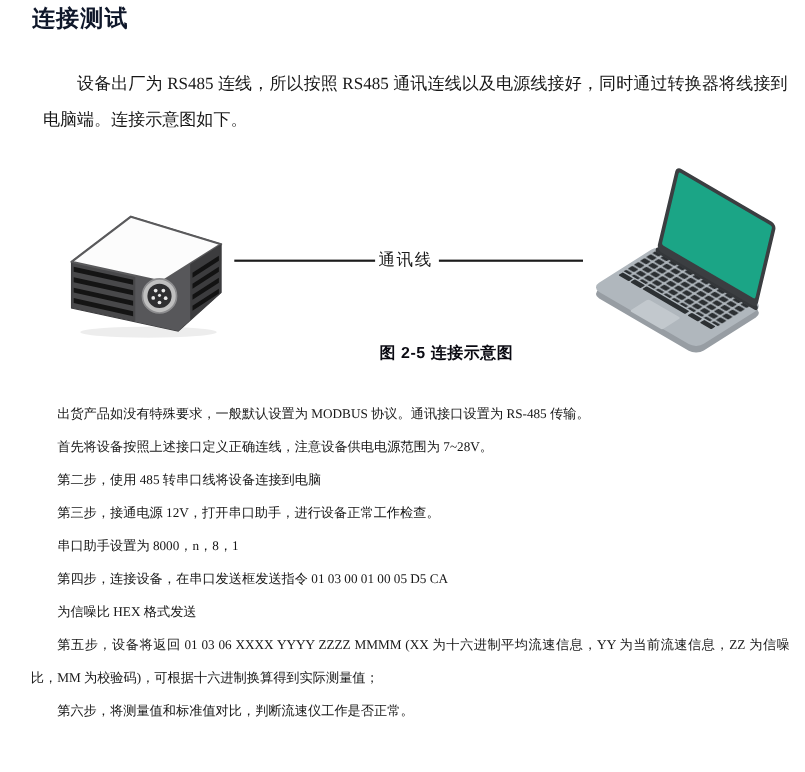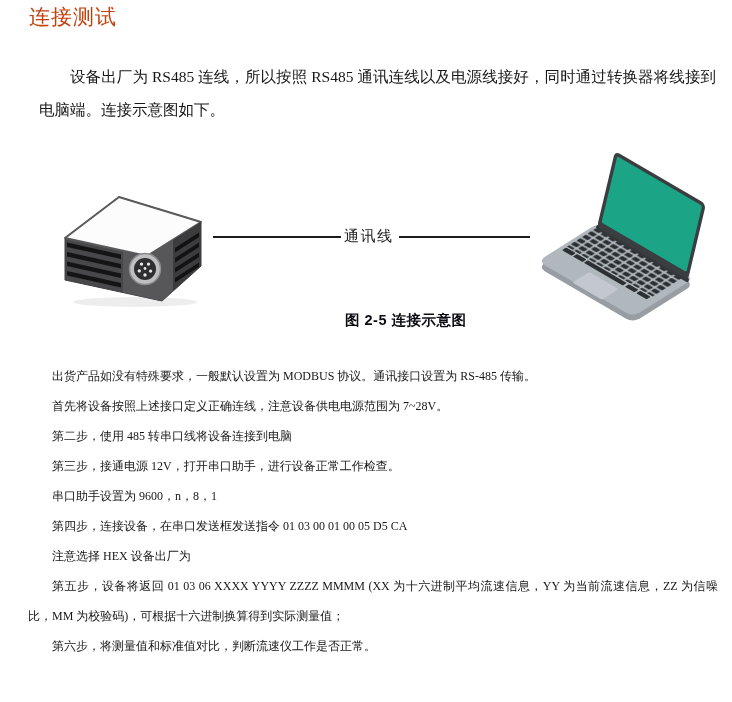--- a/index.html
+++ b/index.html
@@ -3,21 +3,21 @@
 <meta charset="utf-8">
 <style>
   html,body{margin:0;padding:0;background:#ffffff;}
   .page{
     position:relative;width:732px;height:702px;background:#fff;overflow:hidden;
     font-family:"Liberation Serif","DejaVu Serif",serif;color:#161616;
   }
   .doc-title{
     position:absolute;left:29px;top:3px;margin:0;
     font-family:"Liberation Sans","DejaVu Sans",sans-serif;
-    font-weight:normal;font-size:21px;color:#c2410c;letter-spacing:1px;
+    font-weight:bold;font-size:21px;color:#0f172a;letter-spacing:1px;
   }
   .intro{
     position:absolute;left:39px;right:16px;top:60px;margin:0;
     font-size:15.5px;line-height:33px;text-indent:2em;text-align:justify;
   }
   .figure-area{position:absolute;left:0;top:138px;width:664px;height:200px;}
   .device-svg{position:absolute;left:63px;top:54px;}
   .laptop-svg{position:absolute;left:530px;top:6px;}
   .comm-line{position:absolute;top:98px;height:2px;background:#1c1c1c;}
   .comm-line.left{left:213px;width:128px;}
@@ -110,20 +110,20 @@
     </svg>
   </div>
 
   <p class="fig-caption">图 2-5 连接示意图</p>
 
   <div class="steps">
     <p>出货产品如没有特殊要求，一般默认设置为 MODBUS 协议。通讯接口设置为 RS-485 传输。</p>
     <p>首先将设备按照上述接口定义正确连线，注意设备供电电源范围为 7~28V。</p>
     <p>第二步，使用 485 转串口线将设备连接到电脑</p>
     <p>第三步，接通电源 12V，打开串口助手，进行设备正常工作检查。</p>
-    <p>串口助手设置为 9600，n，8，1</p>
+    <p>串口助手设置为 8000，n，8，1</p>
     <p>第四步，连接设备，在串口发送框发送指令 01 03 00 01 00 05 D5 CA</p>
-    <p>注意选择 HEX 设备出厂为</p>
+    <p>为信噪比 HEX 格式发送</p>
     <p>第五步，设备将返回 01 03 06 XXXX YYYY ZZZZ MMMM (XX 为十六进制平均流速信息，YY 为当前流速信息，ZZ 为信噪比，MM 为校验码)，可根据十六进制换算得到实际测量值；</p>
     <p>第六步，将测量值和标准值对比，判断流速仪工作是否正常。</p>
   </div>
 
 </div>
 
 </body></html>

